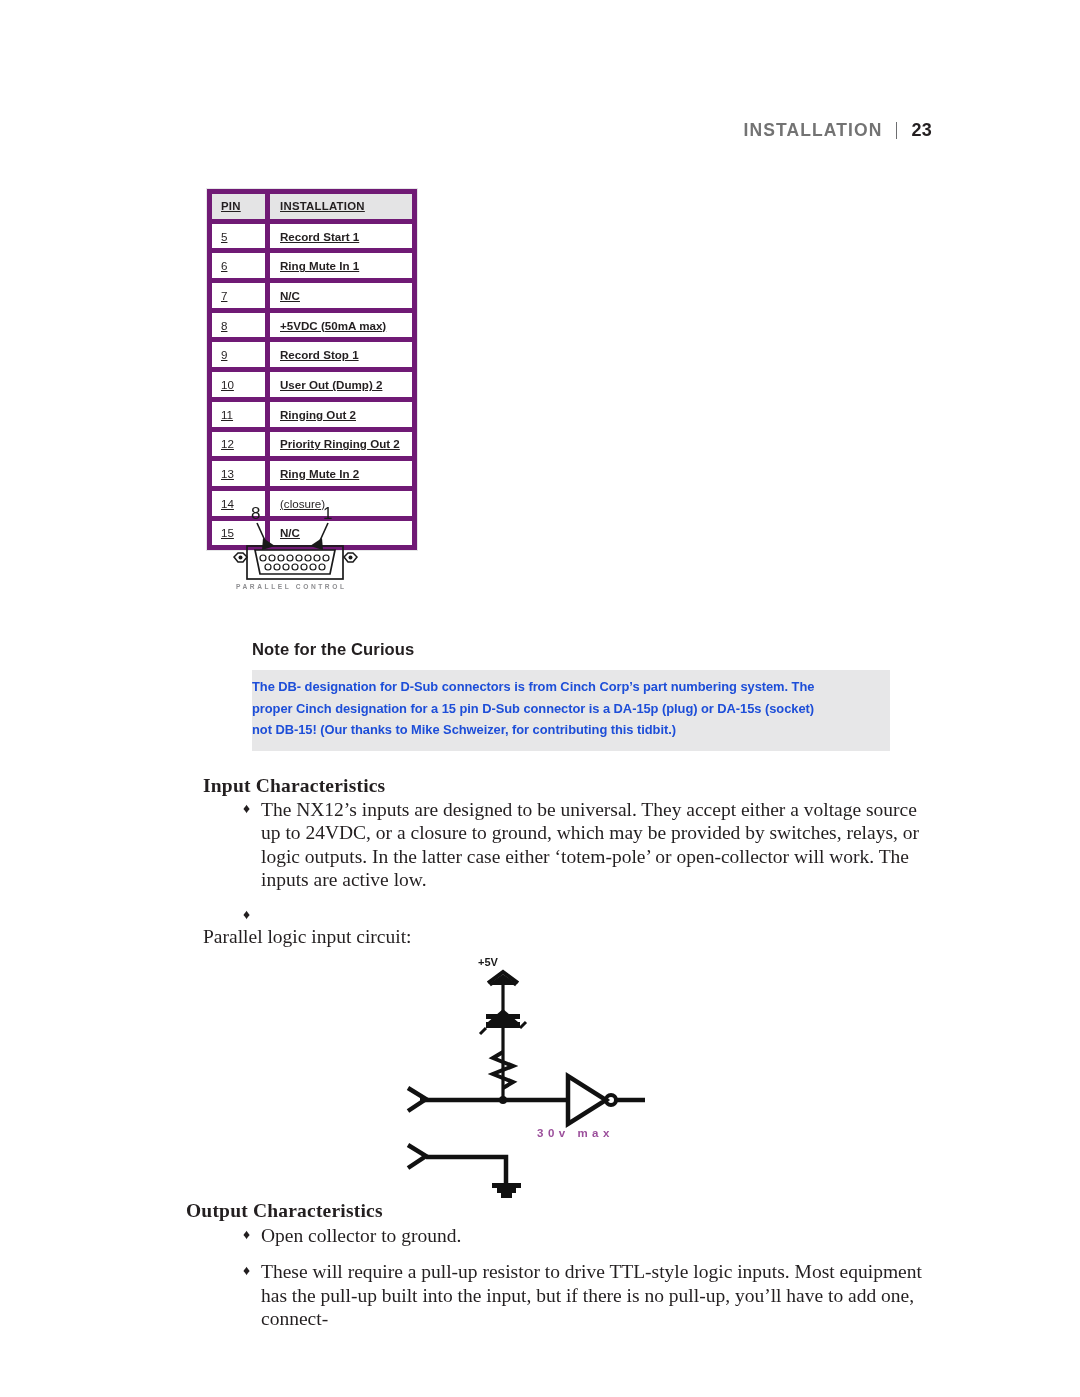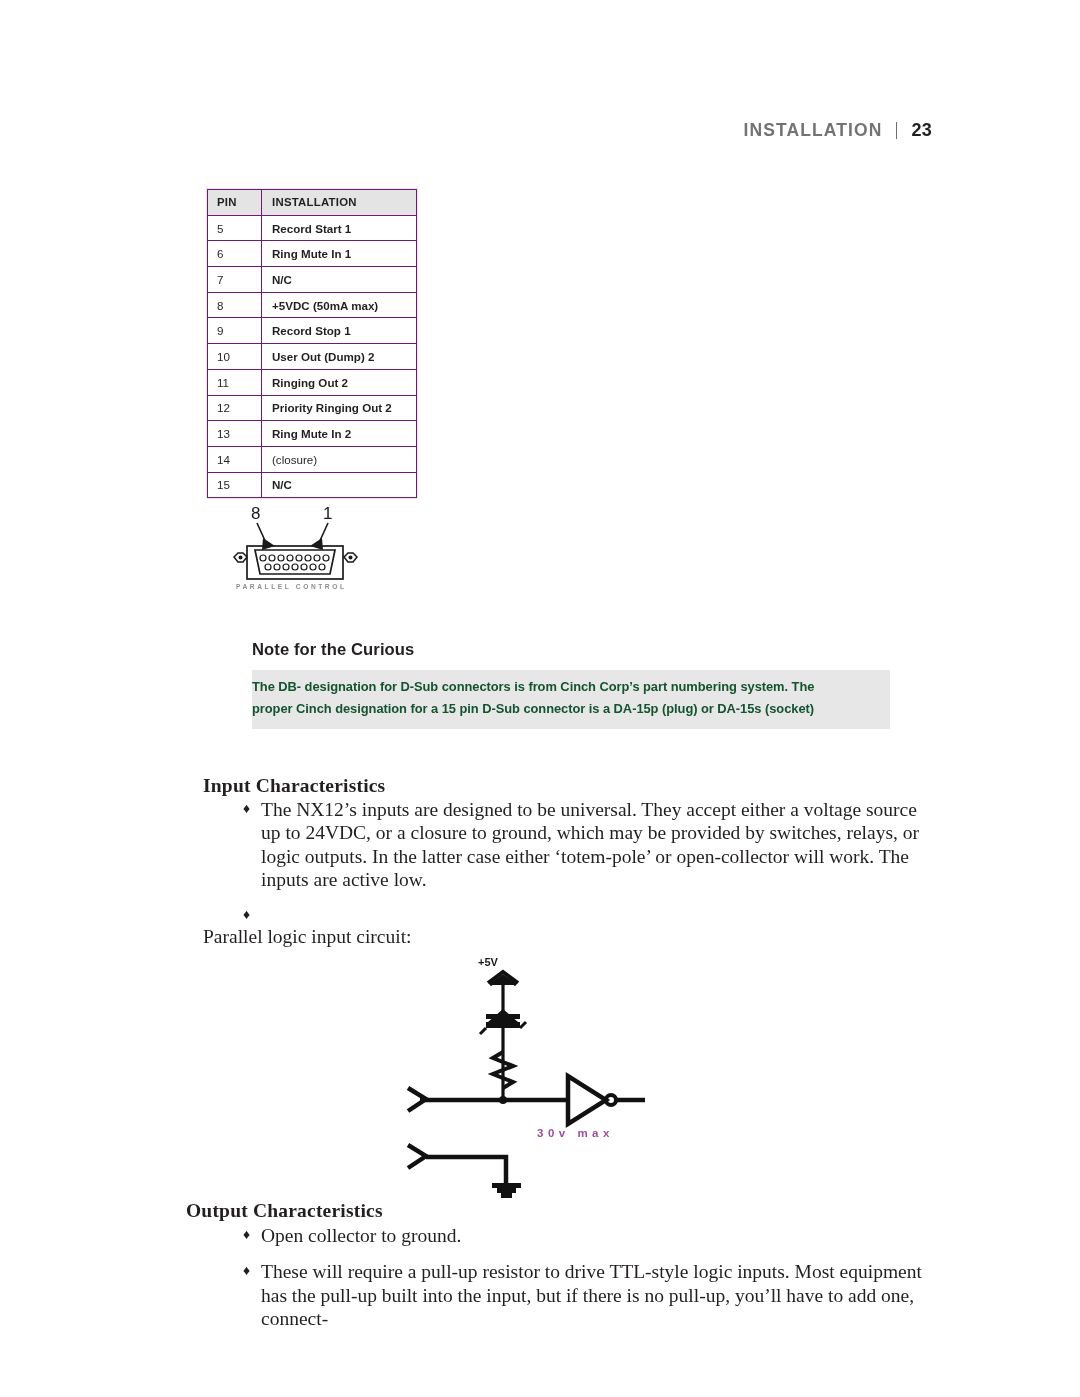--- a/index.html
+++ b/index.html
@@ -51,25 +51,26 @@
     left: 207px;
     top: 189px;
     width: 210px;
     border-collapse: collapse;
     font-family: "Liberation Sans", sans-serif;
     font-size: 11.6px;
     background: #ffffff;
     box-shadow: 0 0 0 1px #e6e6e8;
   }
   .pin-table th, .pin-table td {
-    border: 1px solid #701a75;
+    border: 5px solid #701a75;
     padding: 0;
     height: 24.7px;
     vertical-align: middle;
     color: #231f20;
+    text-decoration: underline;
   }
   .pin-table thead th {
     background: #e4e4e5;
     font-weight: 700;
     font-size: 11.4px;
     letter-spacing: .25px;
   }
   .pin-table .col-pin {
     width: 44px;
     padding-left: 9px;
@@ -130,21 +131,21 @@
     background: #e7e7e8;
     padding: 6px 0 10px 0;
     font-family: "Liberation Sans", sans-serif;
   }
   .note-box p {
     margin: 0;
     padding: 0 6px 0 0;
     font-size: 12.9px;
     font-weight: 700;
     line-height: 21.5px;
-    color: #14532d;
+    color: #1d4ed8;
     letter-spacing: -0.05px;
   }
 
   
   .sec-heading {
     position: absolute;
     font-family: "Liberation Serif", serif;
     font-weight: 700;
     font-size: 19.5px;
     color: #231f20;
@@ -321,20 +322,21 @@
     </g>
 
     <text class="conn-caption" x="11" y="87">PARALLEL CONTROL</text>
   </svg>
 </div>
 
 <div class="note-heading">Note for the Curious</div>
 <div class="note-box">
   <p>The DB- designation for D-Sub connectors is from Cinch Corp’s part numbering system. The</p>
   <p>proper Cinch designation for a 15 pin D-Sub connector is a DA-15p (plug) or DA-15s (socket)</p>
+  <p>not DB-15! (Our thanks to Mike Schweizer, for contributing this tidbit.)</p>
 </div>
 
 <div class="sec-heading" id="input-characteristics-heading">Input Characteristics</div>
 <ul class="bullet-list" id="input-bullets">
   <li>
     <span class="bullet-mark">♦</span>
     <span>The NX12’s inputs are designed to be universal. They accept either a voltage source up to 24VDC, or a closure to ground, which may be provided by switches, relays, or logic outputs. In the latter case either ‘totem-pole’ or open-collector will work. The inputs are active low.</span>
   </li>
   <li>
     <span class="bullet-mark">♦</span>

